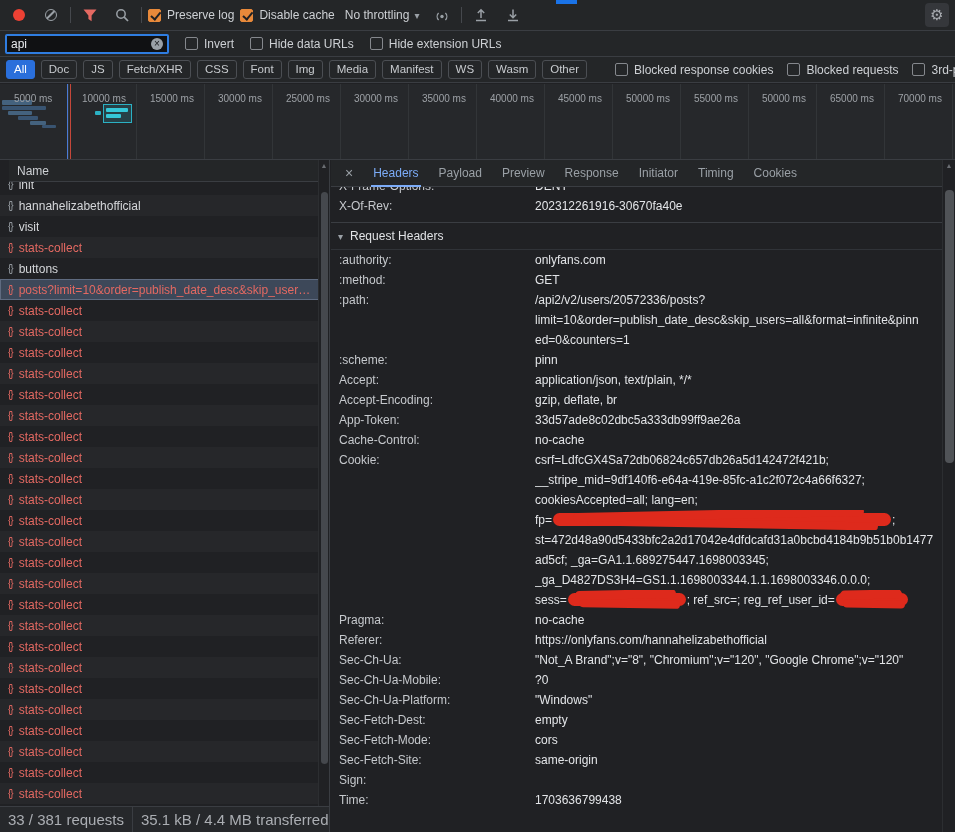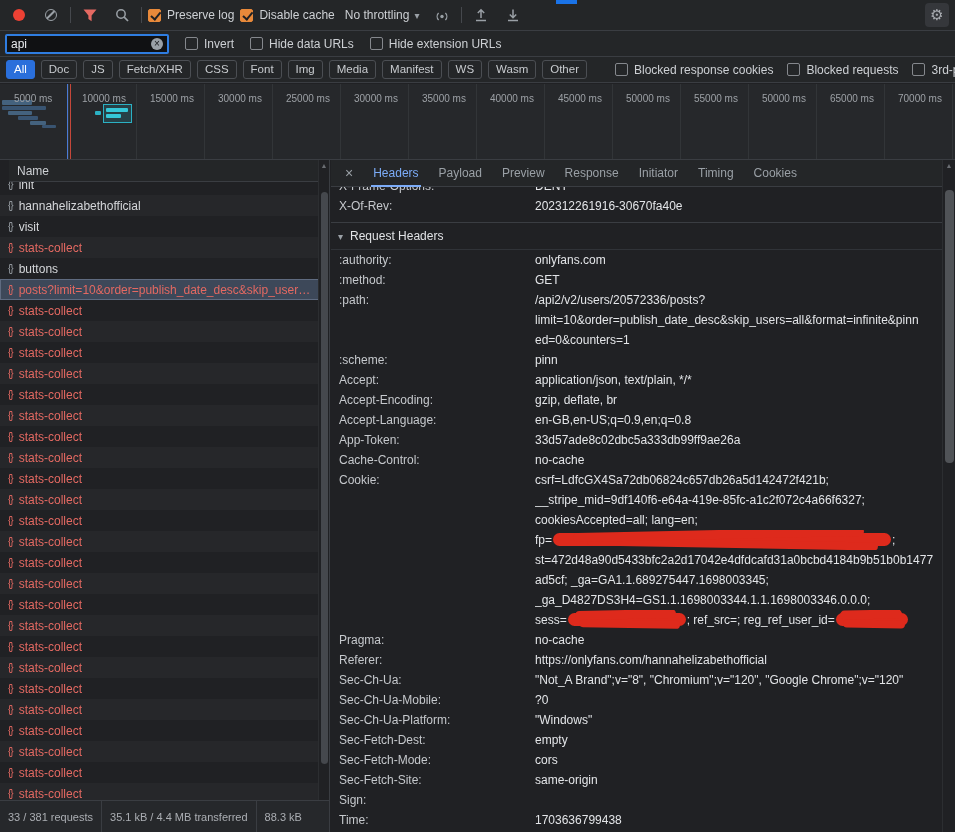--- a/index.html
+++ b/index.html
@@ -68,23 +68,23 @@
   .req-row.selected { background: #3d4859; outline: 1px solid #5f6b80; outline-offset: -1px; color: #e46962; }
   .req-row.selected .req-icon { color: #e46962; }
   .req-icon { font-size: 10px; color: #9aa0a6; letter-spacing: -1px; flex: none; }
   .req-label { overflow: hidden; }
   .list-scroll { position: absolute; right: 0; top: 0; bottom: 0; width: 11px; background: #202124;
     border-left: 1px solid #2c2e31; }
   .scroll-arrow { position: absolute; top: 2px; left: 0; right: 0; text-align: center; font-size: 7px; color: #6a6d72; }
   .list-scroll .thumb { position: absolute; top: 32px; height: 572px; left: 2px; width: 7px; background: #45484d; border-radius: 4px; }
 
   
-  .status-bar { position: absolute; left: 0; bottom: 0; width: 330px; height: 32px; background: #26282b;
+  .status-bar { position: absolute; left: 0; bottom: 0; width: 330px; height: 26px; background: #26282b;
     border-top: 1px solid #3a3d42; border-right: 1px solid #3a3d42; display: flex; align-items: center;
-    font-size: 11px; color: #abaeb3; overflow: hidden; }
+    font-size: 15px; color: #abaeb3; overflow: hidden; }
   .status-item { padding: 0 8px; border-right: 1px solid #3a3d42; white-space: nowrap; height: 100%;
     display: flex; align-items: center; }
   .status-item:last-child { border-right: none; }
 
   
   .details-pane { position: absolute; top: 160px; left: 331px; right: 0; bottom: 0; background: #202124; }
   .tab-bar { height: 27px; border-bottom: 1px solid #3a3d42; background: #242628; display: flex; align-items: center; padding-left: 4px; }
   .close-x { color: #9aa0a6; font-size: 14px; padding: 0 10px; }
   .tab { font-size: 12px; color: #9aa0a6; padding: 0 10px; height: 100%; display: flex; align-items: center; position: relative; }
   .tab.active { color: #7cacf8; }
@@ -457,24 +457,20 @@
           </div>
           <div class="hdr-row">
             <div class="hdr-name">Accept:</div>
             <div class="hdr-value">application/json, text/plain, */*</div>
           </div>
           <div class="hdr-row">
             <div class="hdr-name">Accept-Encoding:</div>
             <div class="hdr-value">gzip, deflate, br</div>
           </div>
           <div class="hdr-row">
-            <div class="hdr-name">Accept-Language:</div>
-            <div class="hdr-value">en-GB,en-US;q=0.9,en;q=0.8</div>
-          </div>
-          <div class="hdr-row">
             <div class="hdr-name">App-Token:</div>
             <div class="hdr-value">33d57ade8c02dbc5a333db99ff9ae26a</div>
           </div>
           <div class="hdr-row">
             <div class="hdr-name">Cache-Control:</div>
             <div class="hdr-value">no-cache</div>
           </div>
           <div class="hdr-row">
             <div class="hdr-name">Cookie:</div>
             <div class="hdr-value">

